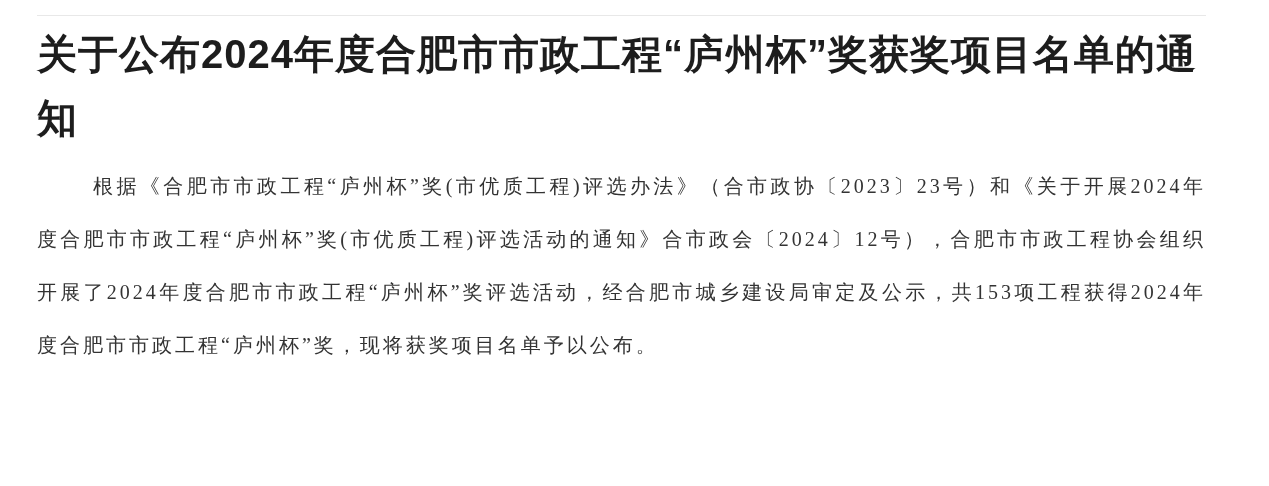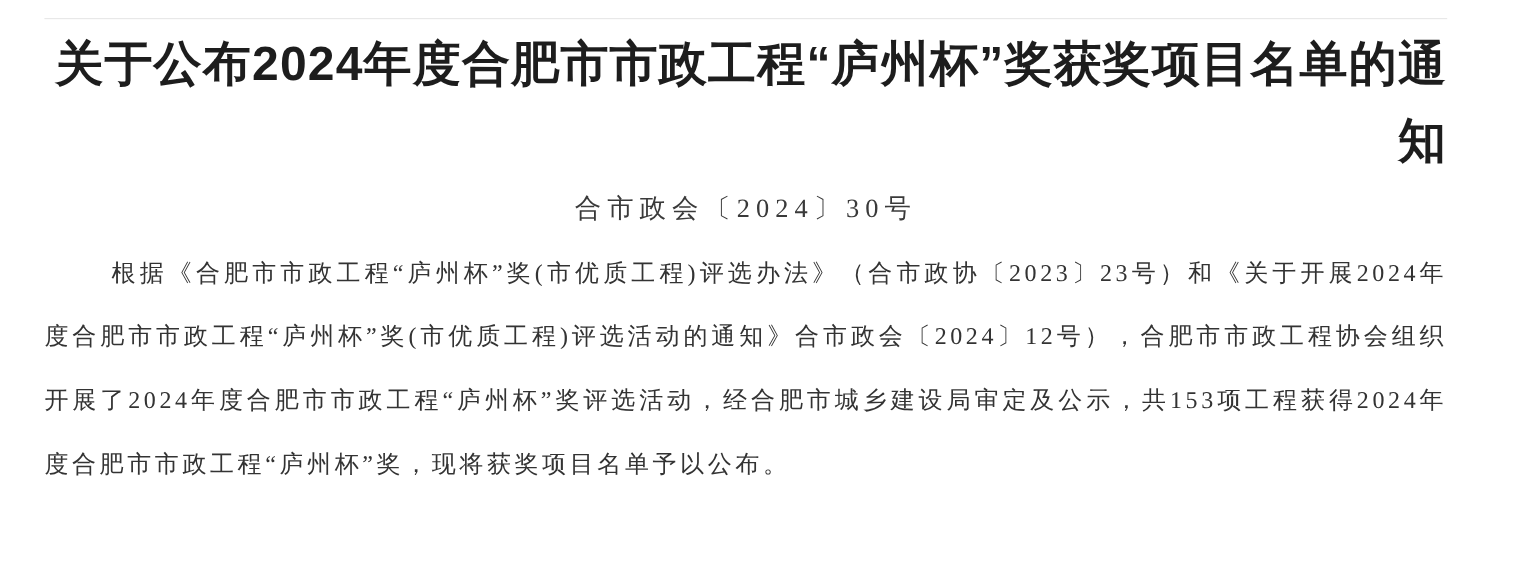--- a/index.html
+++ b/index.html
@@ -21,21 +21,21 @@
     height: 0;
     border-top: 1px solid #e8e8e8;
   }
   .notice-title {
     margin-top: 6px;
     font-family: "Liberation Sans", sans-serif;
     font-weight: bold;
     font-size: 40px;
     line-height: 64px;
     letter-spacing: 1px;
-    text-align: right;
+    text-align: left;
     color: #1d1d1d;
     word-break: break-all;
   }
   .doc-number {
     margin-top: 6px;
     font-family: "Liberation Serif", serif;
     font-size: 22px;
     line-height: 36px;
     letter-spacing: 5px;
     text-align: center;
@@ -53,15 +53,14 @@
     text-indent: 56px;
     word-break: break-all;
   }
 </style>
 </head>
 <body>
 
 <div class="doc-container">
   <div class="top-divider"></div>
   <h1 class="notice-title">关于公布2024年度合肥市市政工程“庐州杯”奖获奖项目名单的通知</h1>
-  <div class="doc-number">合市政会〔2024〕30号</div>
   <p class="notice-body">根据《合肥市市政工程“庐州杯”奖(市优质工程)评选办法》（合市政协〔2023〕23号）和《关于开展2024年度合肥市市政工程“庐州杯”奖(市优质工程)评选活动的通知》合市政会〔2024〕12号），合肥市市政工程协会组织开展了2024年度合肥市市政工程“庐州杯”奖评选活动，经合肥市城乡建设局审定及公示，共153项工程获得2024年度合肥市市政工程“庐州杯”奖，现将获奖项目名单予以公布。</p>
 </div>
 
 </body></html>

